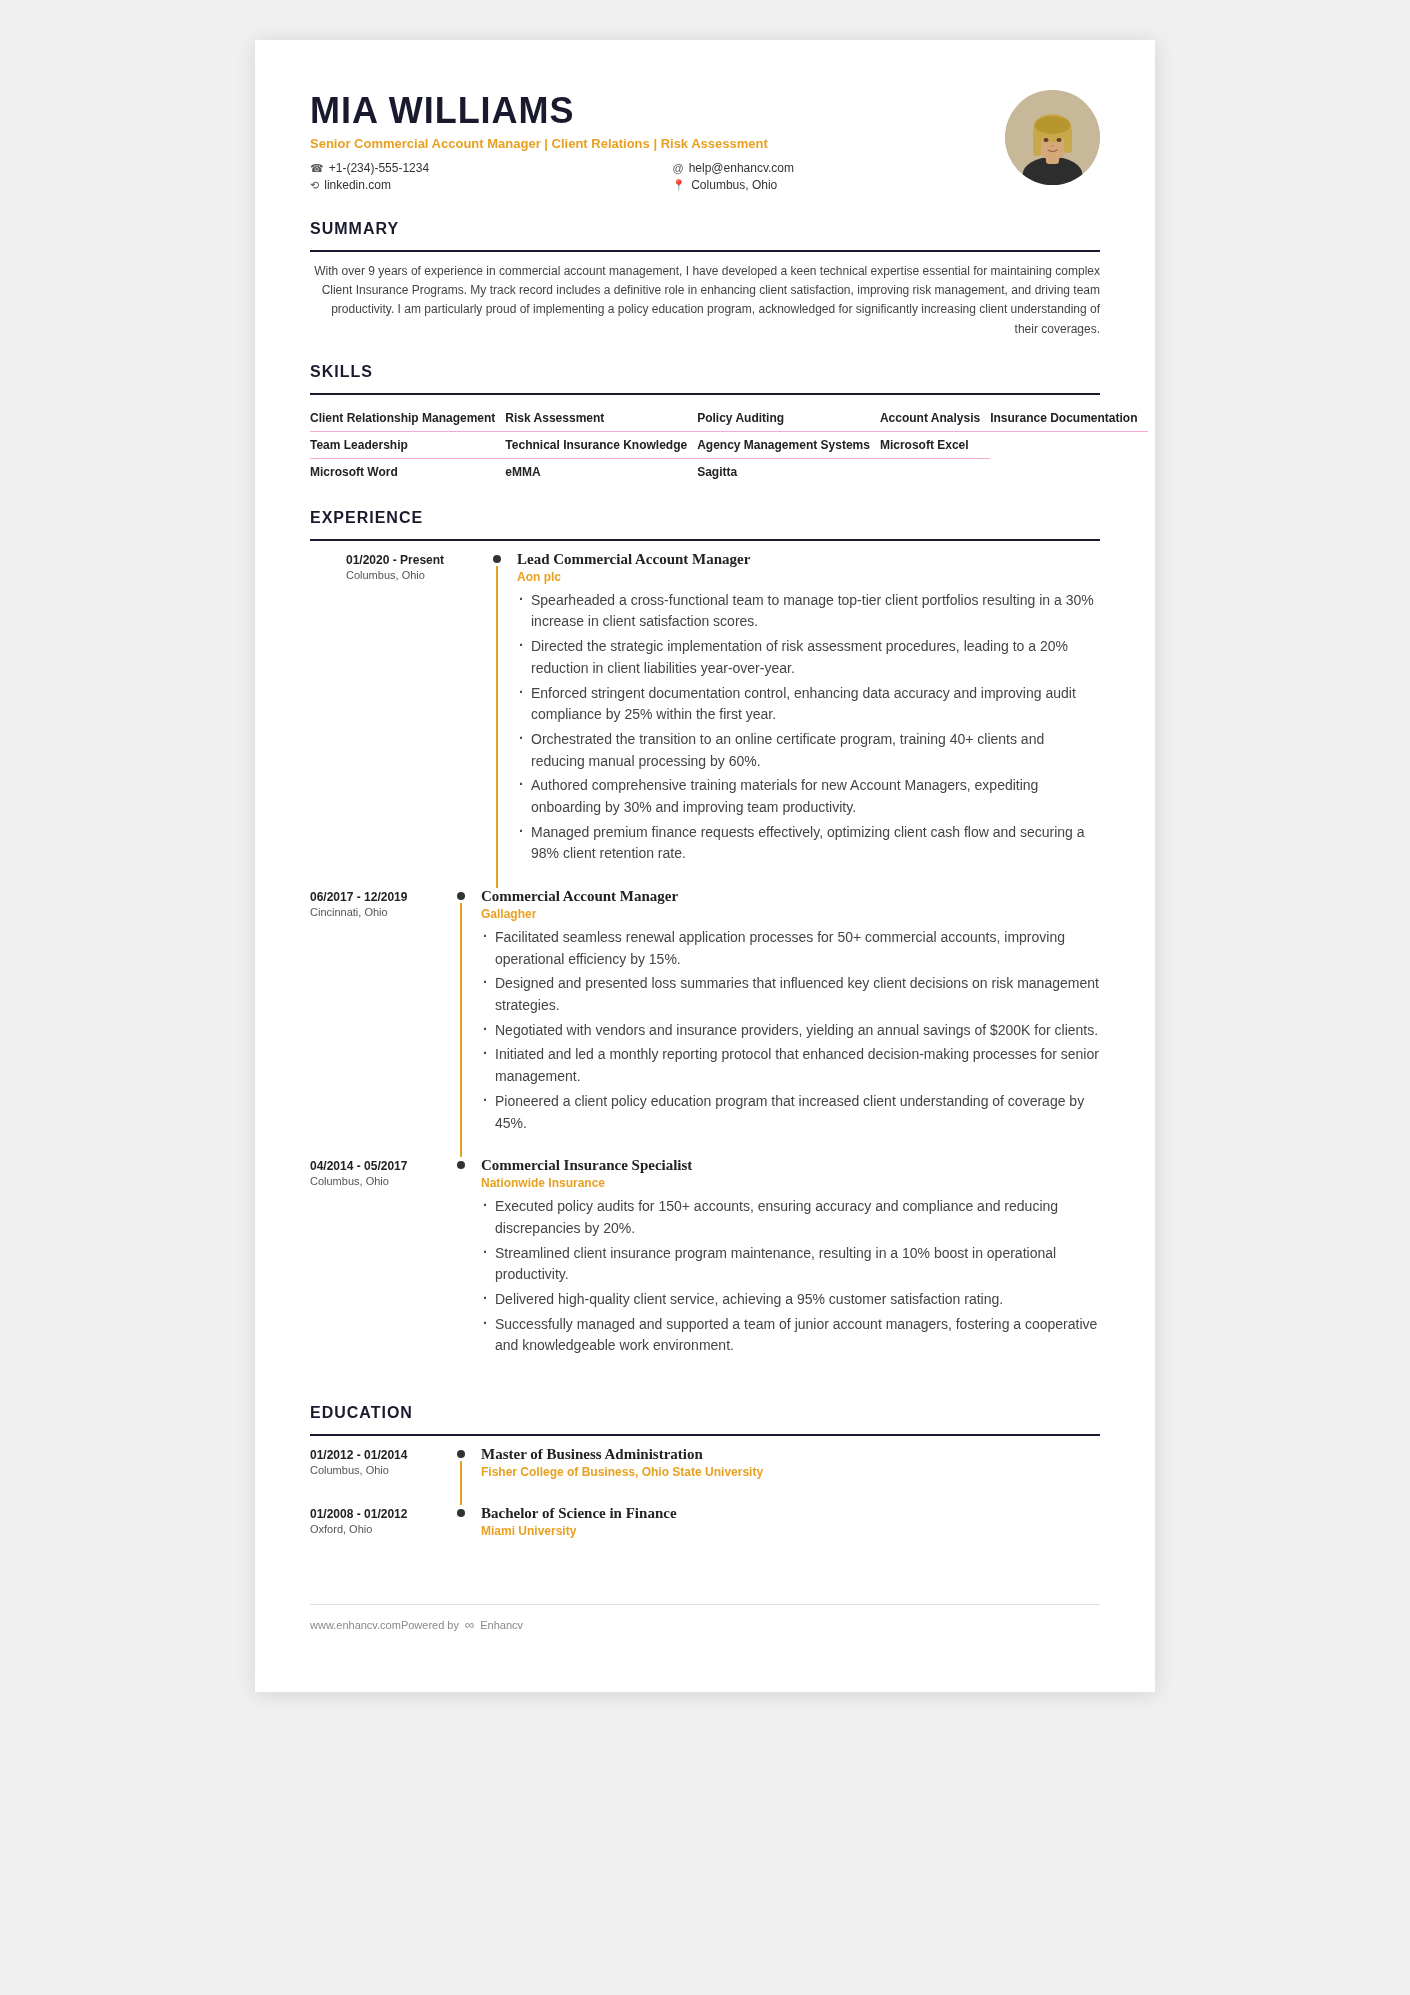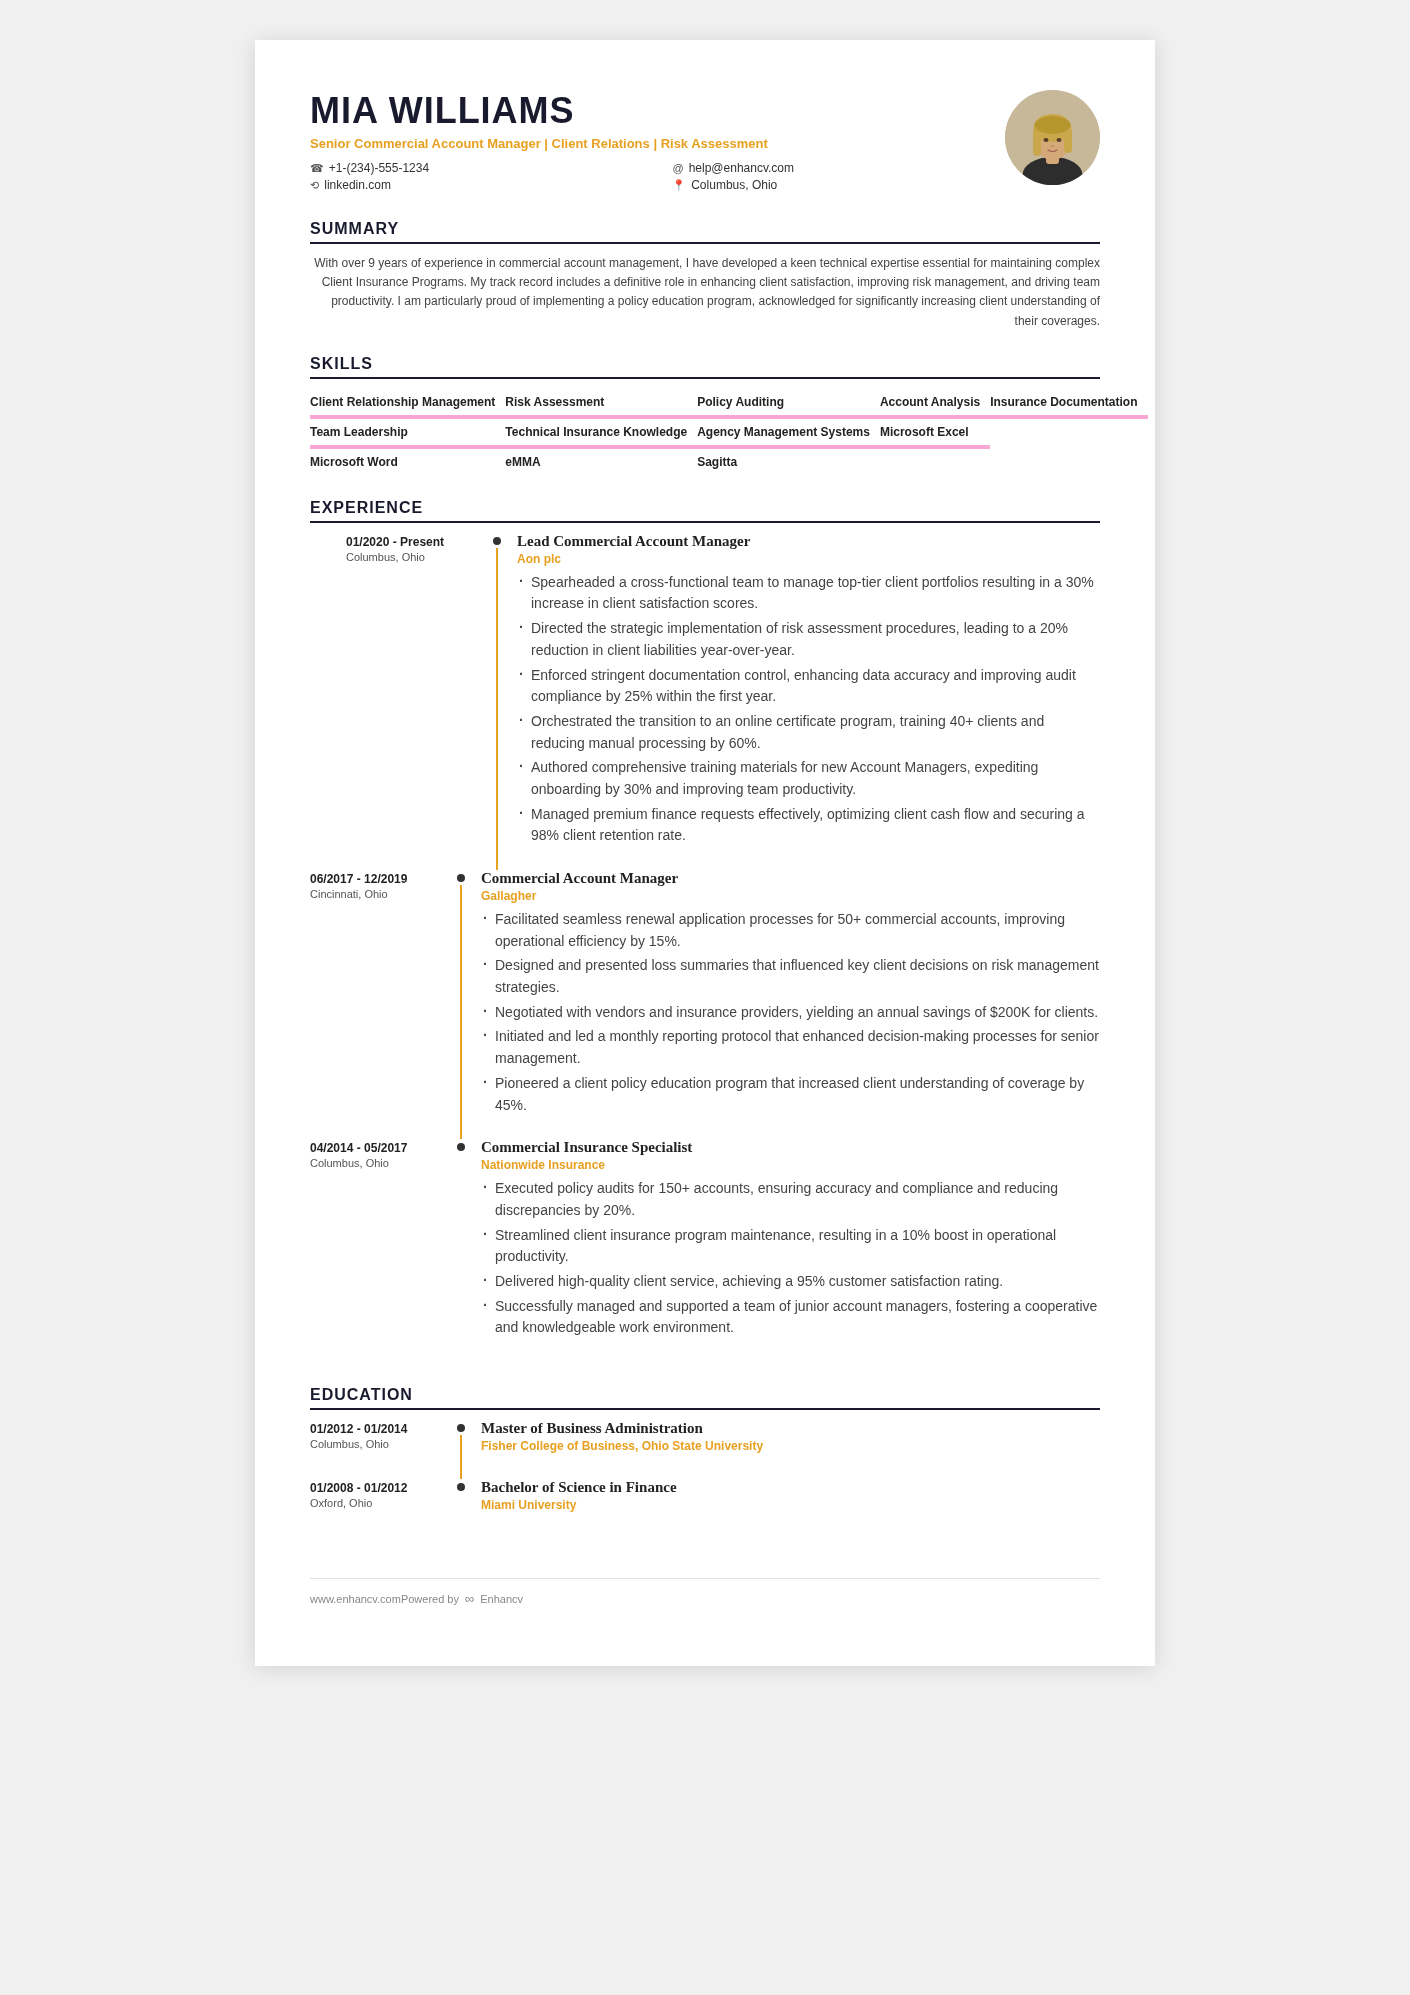--- a/index.html
+++ b/index.html
@@ -68,39 +68,39 @@
     .avatar-svg { width: 95px; height: 95px; }
 
     .section { margin-bottom: 24px; }
     .section-title {
       font-size: 16px;
       font-weight: 900;
       color: #1a1a2e;
       text-transform: uppercase;
       letter-spacing: 1px;
       border-bottom: 2px solid #1a1a2e;
-      padding-bottom: 4px;
+      padding-bottom: 12px;
       margin-bottom: 10px;
     }
     .summary-text {
       font-size: 12px;
       color: #444;
       line-height: 1.6;
       text-align: right;
     }
 
     
     .skills-table {
       width: 100%;
       border-collapse: collapse;
       font-size: 12px;
     }
     .skills-table td {
       padding: 6px 10px 6px 0;
-      border-bottom: 4px solid #f9a8d4;
+      border-bottom: 1px solid #f9a8d4;
       font-weight: 700;
       color: #222;
       white-space: nowrap;
     }
     .skills-table tr:last-child td { border-bottom: none; }
     .exp-date {
       font-size: 12px;
       font-weight: 700;
       color: #222;
       padding-top: 2px;

